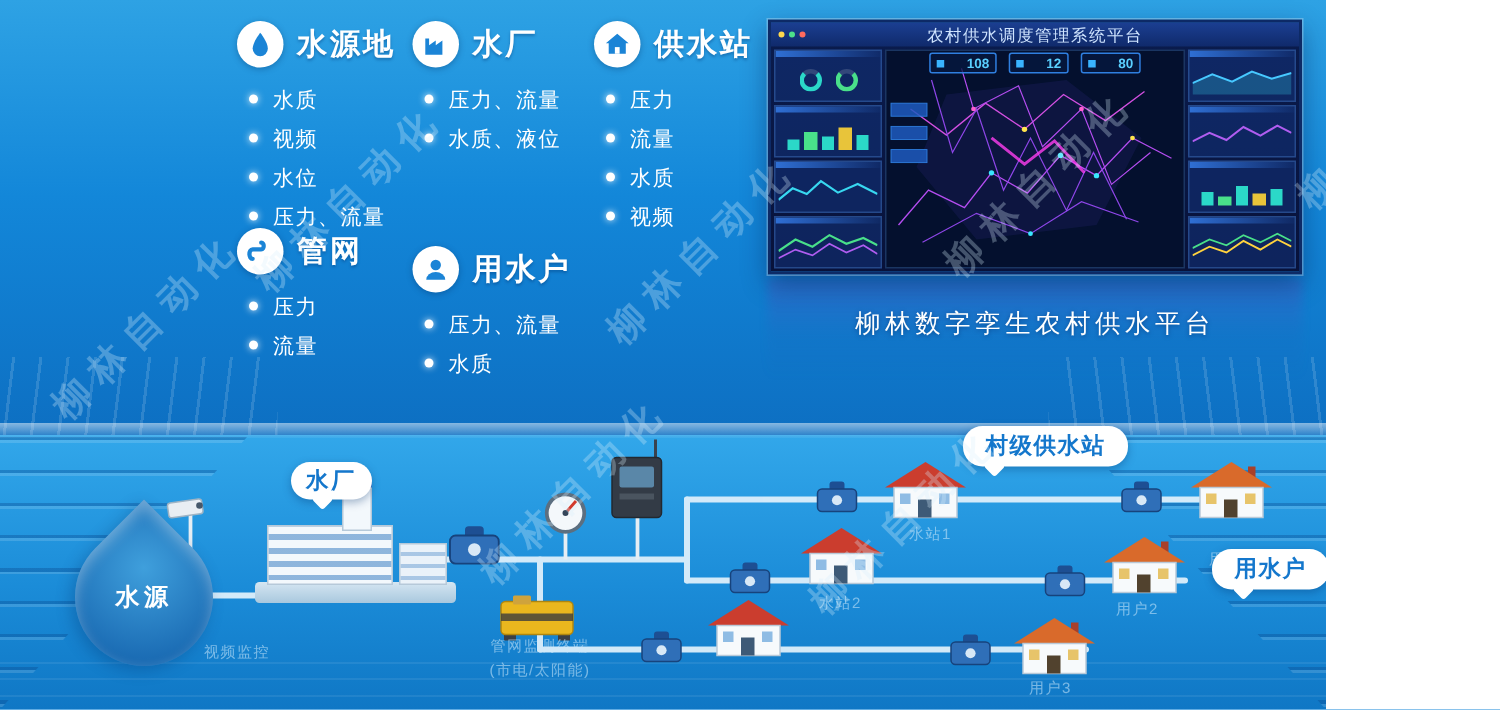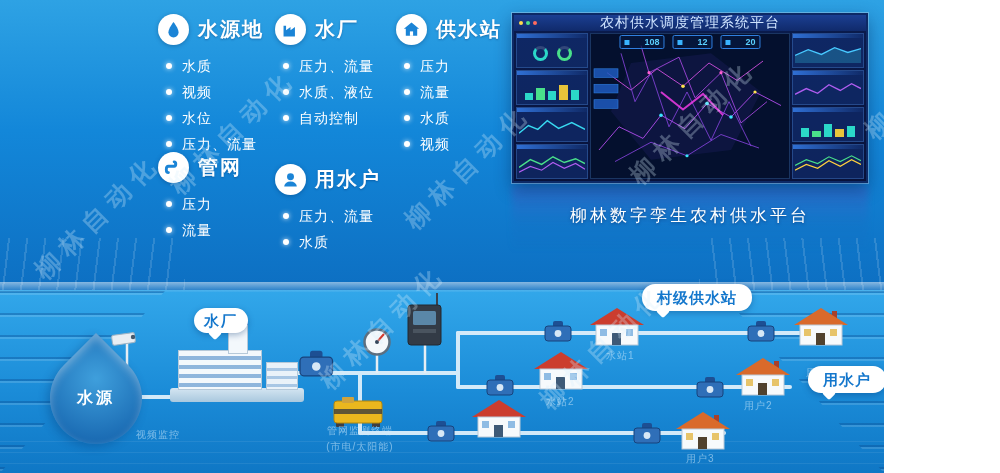--- a/index.html
+++ b/index.html
@@ -41,21 +41,21 @@
 
   
   .dash{position:absolute;left:512px;top:13px;width:356px;height:170px;z-index:5;
     background:linear-gradient(180deg,#0a1c4e,#08123a);
     border:2px solid #0d2a66;outline:1px solid rgba(255,255,255,.28);
     box-shadow:0 6px 16px rgba(0,30,80,.45)}
   .dash-bar{height:16px;background:linear-gradient(180deg,#1b3f92,#102a6b);
     display:flex;align-items:center;justify-content:center;position:relative}
   .dash-dots{position:absolute;left:5px;top:6px;display:flex;gap:3px}
   .dash-dots i{width:4px;height:4px;border-radius:50%}
-  .dash-title{font-size:14px;color:#cfe4ff;letter-spacing:1px;white-space:nowrap}
+  .dash-title{font-size:11px;color:#cfe4ff;letter-spacing:1px;white-space:nowrap}
   .dash-body{position:absolute;left:2px;right:2px;top:18px;bottom:2px;display:flex;gap:2px}
   .dcol{width:72px;display:flex;flex-direction:column;gap:2px}
   .dpanel{flex:1;min-height:0;background:rgba(18,48,116,.6);border:1px solid rgba(80,140,220,.35);
     position:relative;overflow:hidden}
   .ph{position:absolute;left:0;top:0;right:0;height:4px;
     background:linear-gradient(90deg,#2f6fd4,rgba(47,111,212,.05))}
   .dpanel svg{position:absolute;left:2px;top:6px;width:calc(100% - 4px);height:calc(100% - 8px)}
   .gauges{position:absolute;inset:6px 0 0 0;display:flex;align-items:center;justify-content:center;gap:9px}
   .donut{width:15px;height:15px;border-radius:50%;border:3px solid #2bd8c8;border-top-color:rgba(255,255,255,.15)}
   .donut.g2{border-color:#49e08a;border-top-color:rgba(255,255,255,.15)}
@@ -141,21 +141,20 @@
       <span class="fg-ico">
         <svg viewBox="0 0 30 30">
             <path d="M4 26V9h4v7l7-5v5l7-5v15Z"></path>
           </svg>
       </span>
       <span class="fg-title">水厂</span>
     </div>
     <ul class="fg-items">
       <li>压力、流量</li>
       <li>水质、液位</li>
-      <li>自动控制</li>
     </ul>
   </section>
 
   <section class="fg" style="left:396px;top:14px">
     <div class="fg-head">
       <span class="fg-ico">
         <svg viewBox="0 0 30 30">
             <path d="M15 4 27 14h-3v11H6V14H3Z"></path>
             <rect x="12.5" y="18" width="5" height="7" fill="#fff"></rect>
           </svg>
@@ -214,21 +213,21 @@
       <span class="dstat">
           <i></i>
           <b>108</b>
         </span>
       <span class="dstat">
           <i></i>
           <b>12</b>
         </span>
       <span class="dstat">
           <i></i>
-          <b>20</b>
+          <b>80</b>
         </span>
     </div>
     <div class="dash-body">
       <div class="dcol">
         <div class="dpanel">
             <i class="ph"></i>
           <div class="gauges">
               <span class="donut"></span>
               <span class="donut g2"></span>
             </div>

